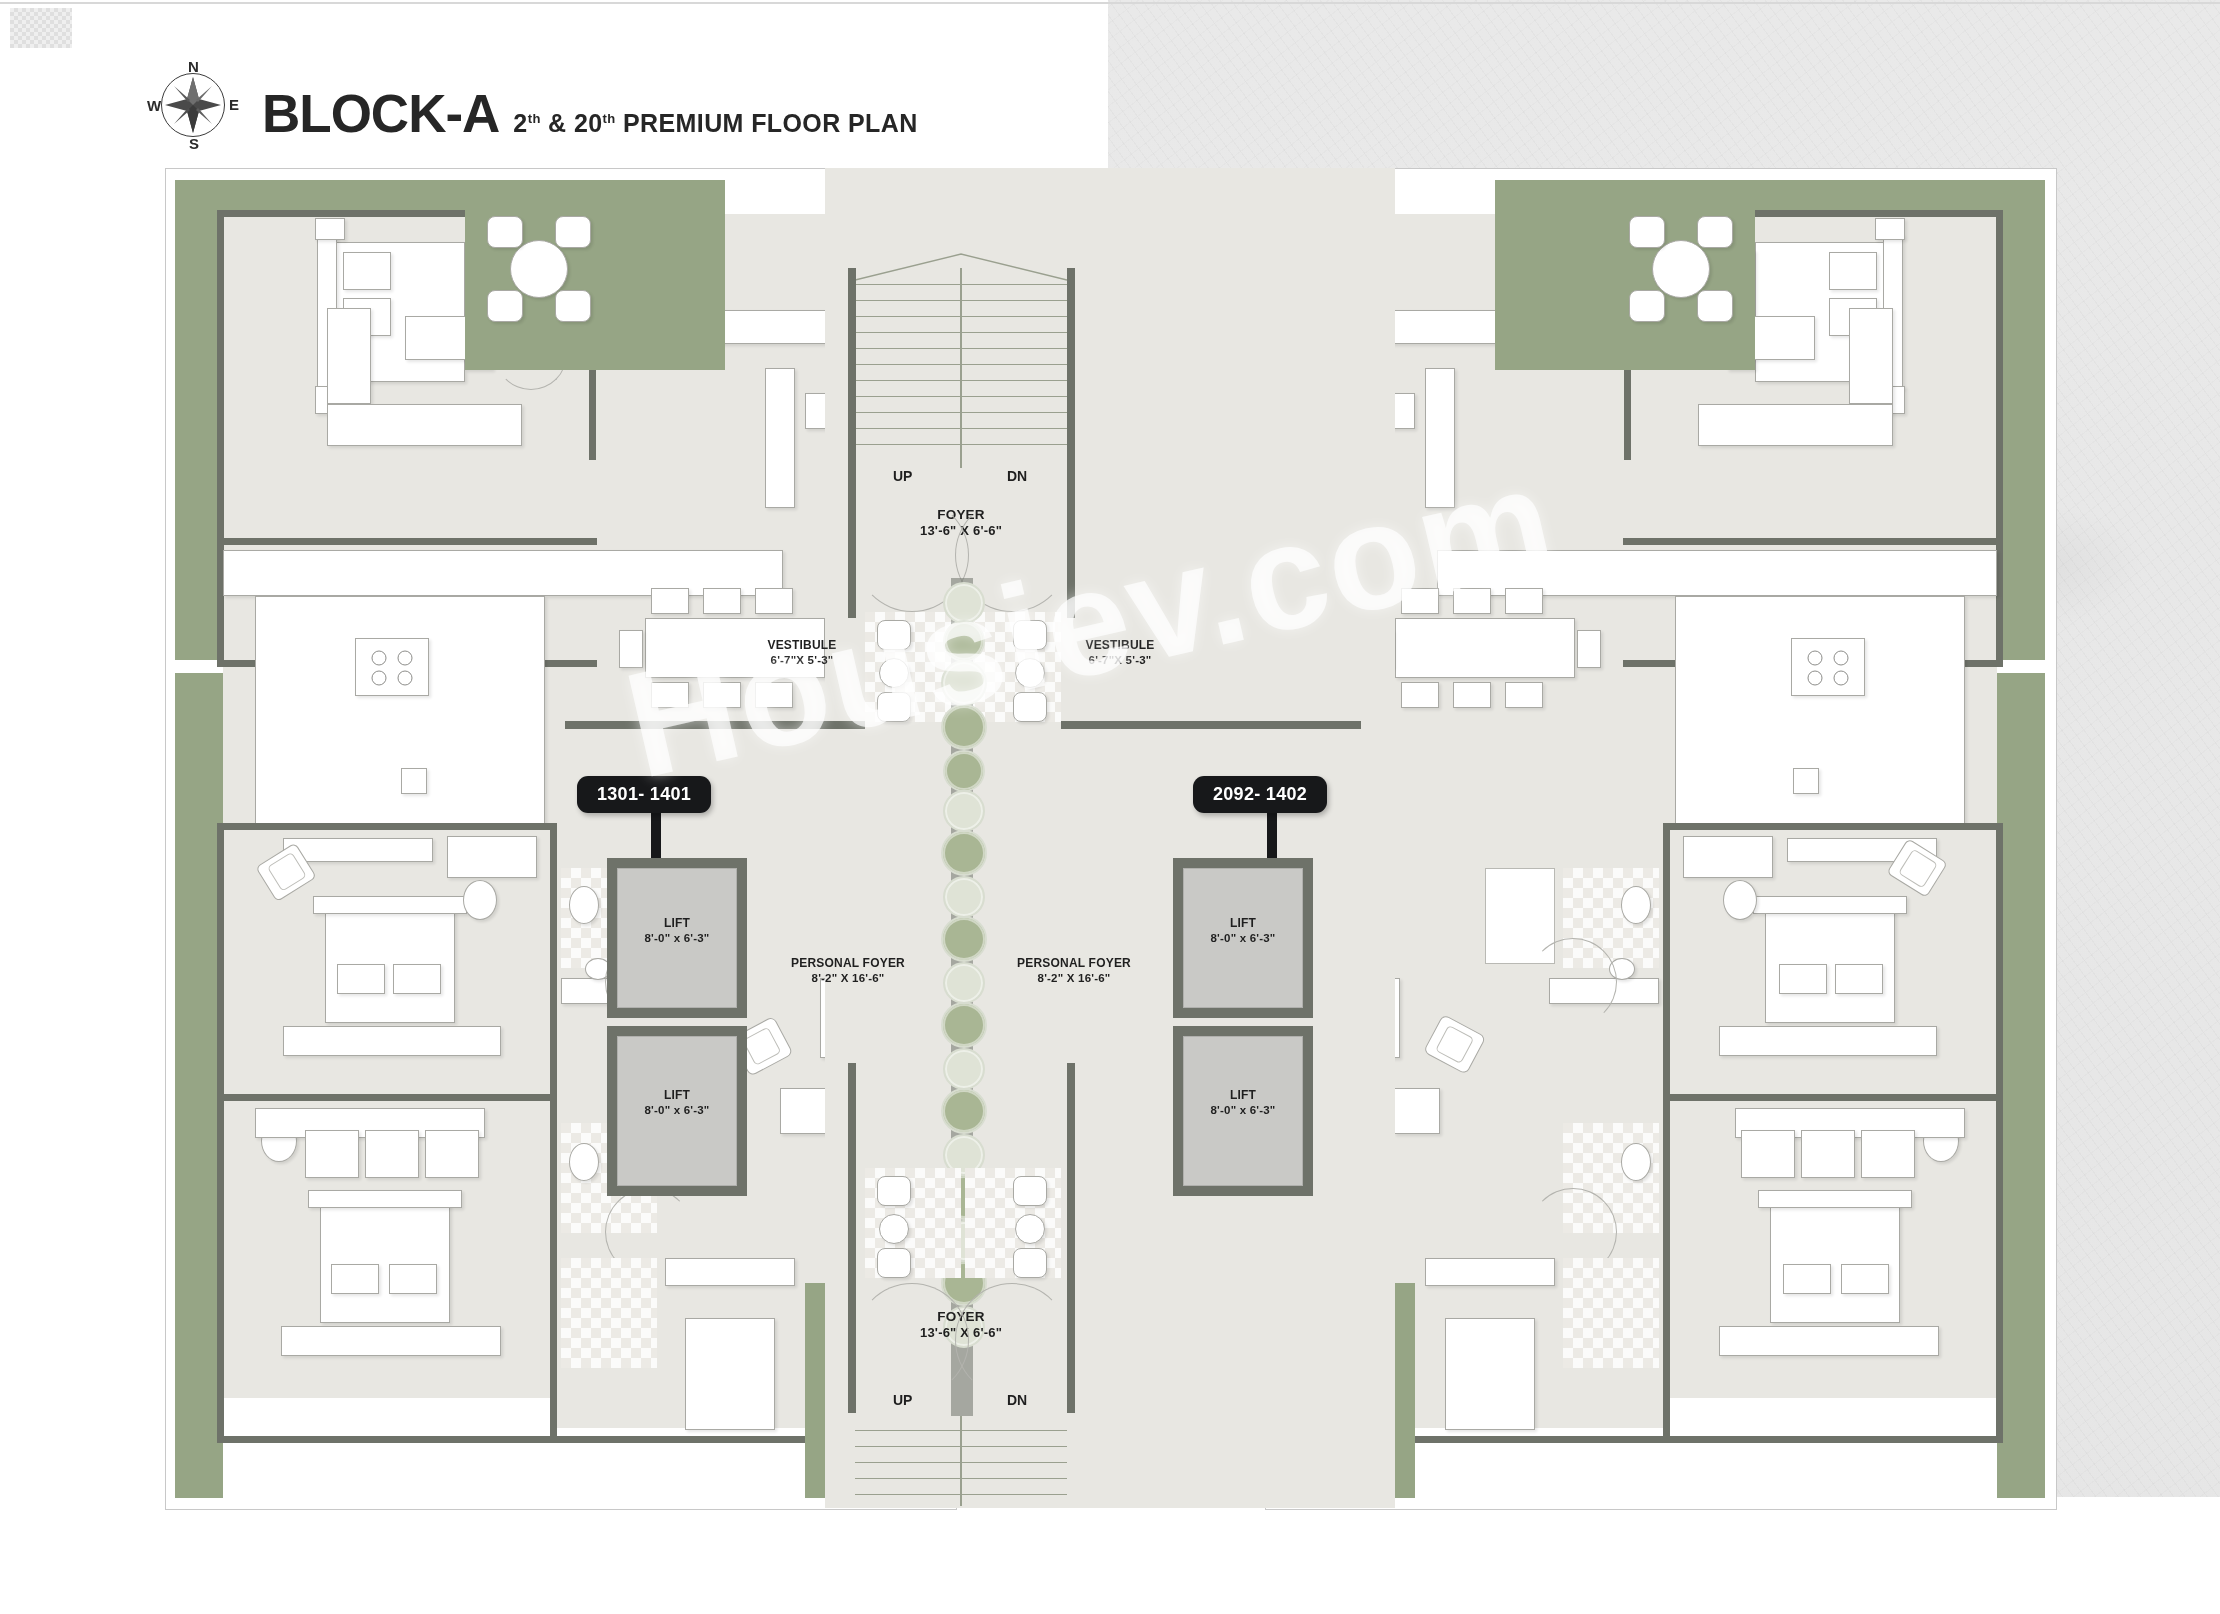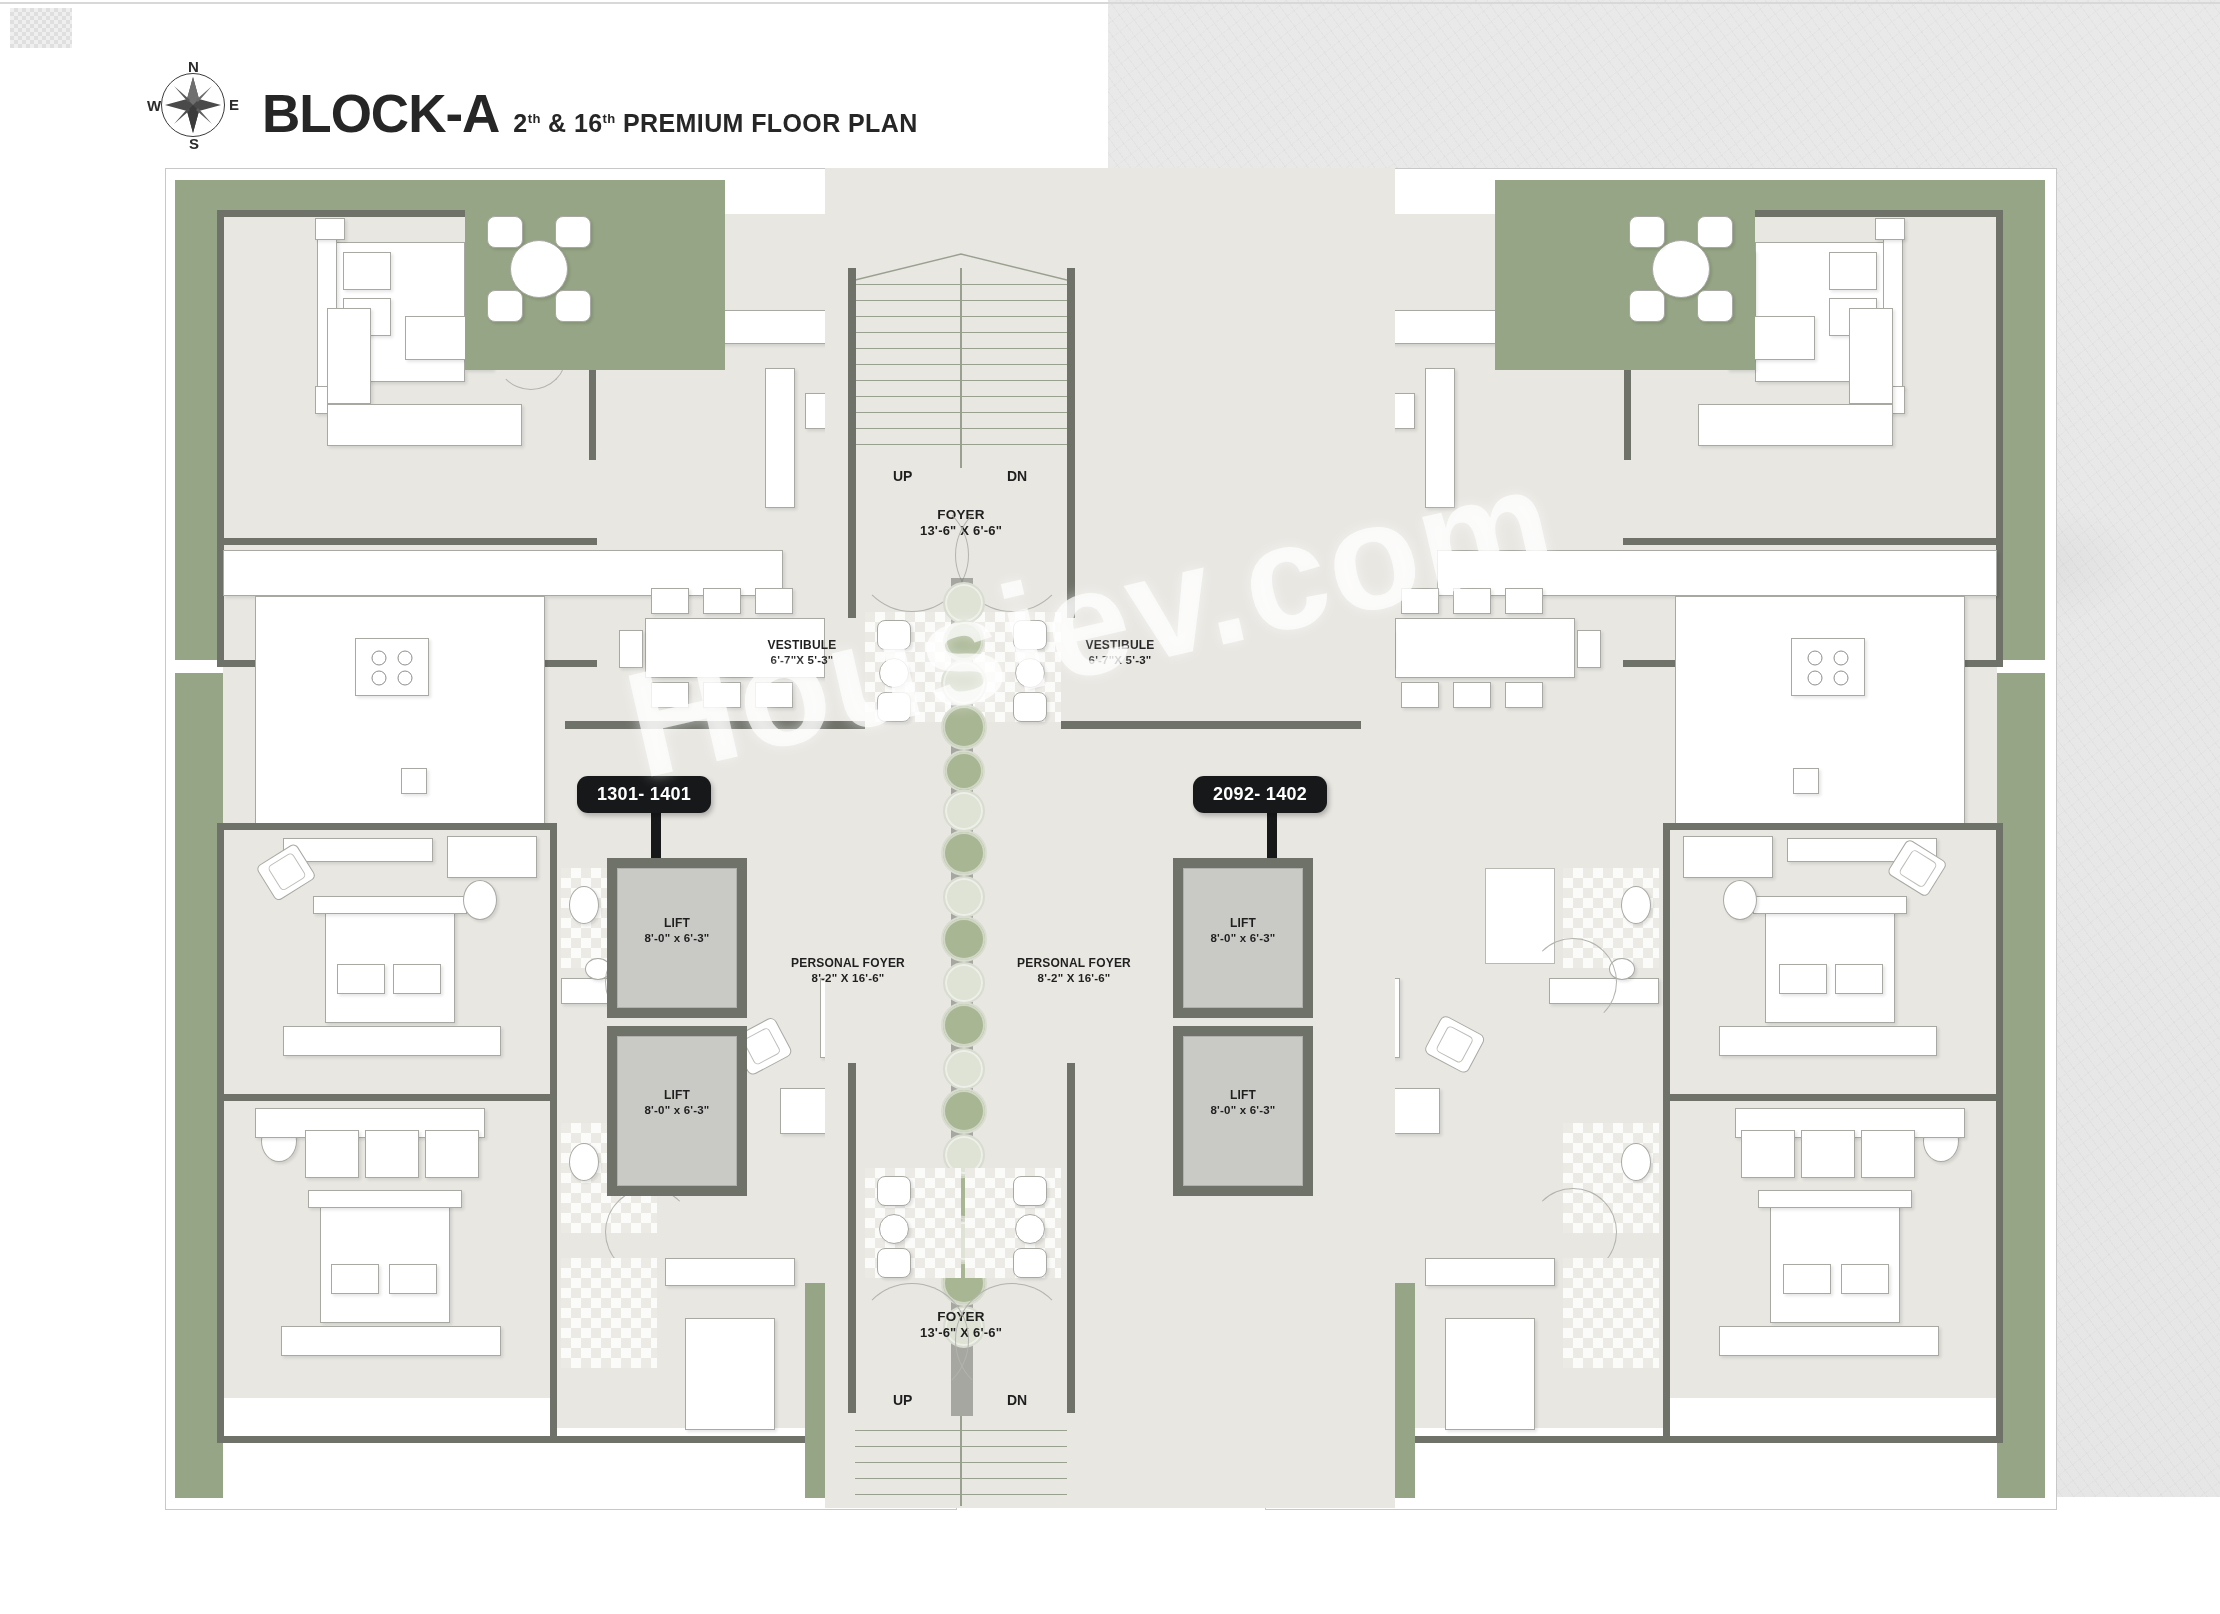--- a/index.html
+++ b/index.html
@@ -109,21 +109,21 @@
     <span class="lbl n">N</span>
     <span class="lbl s">S</span>
     <span class="lbl e">E</span>
     <span class="lbl w">W</span>
   </div>
   <div class="title-wrap">
     <div class="big-title">BLOCK-A</div>
     <div class="sub-title">
       <span>2</span><sup>th</sup>
       <span>&amp;</span>
-      <span>16</span><sup>th</sup>
+      <span>20</span><sup>th</sup>
       <span>PREMIUM FLOOR PLAN</span>
     </div>
   </div>
 </div>
 
 <div id="plan">
 
   <div class="outline" style="left:0;top:0;width:790px;height:1340px;"></div>
   <div class="outline" style="left:1100px;top:0;width:790px;height:1340px;"></div>
 

